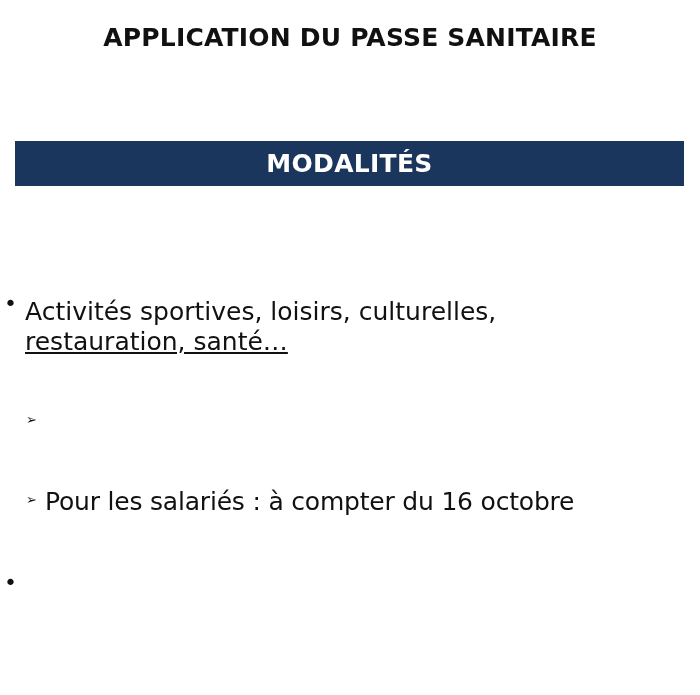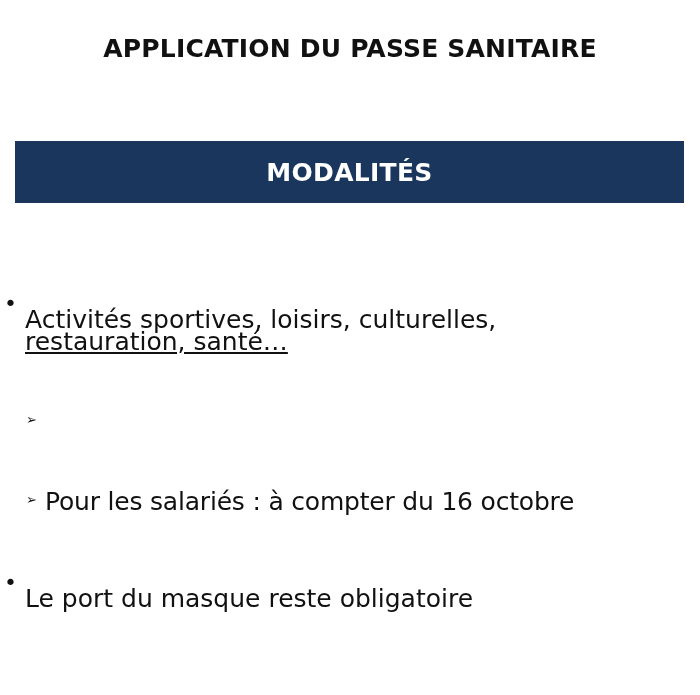--- a/index.html
+++ b/index.html
@@ -20,28 +20,27 @@
       top: 20px;
       left: 0;
       width: 700px;
       text-align: center;
       font-family: "DejaVu Sans", sans-serif;
       font-weight: bold;
       font-size: 25px;
       letter-spacing: 0.2px;
       line-height: 36px;
       color: #111111;
-      margin-top: 11px;
     }
     .banner {
       position: absolute;
       left: 15px;
       top: 141px;
       width: 669px;
-      height: 62px;
+      height: 45px;
       background: #1b365d;
       display: flex;
       align-items: center;
       justify-content: center;
     }
     .banner-text {
       font-family: "DejaVu Sans", sans-serif;
       font-weight: bold;
       font-size: 25px;
       color: #ffffff;
@@ -57,21 +56,21 @@
     }
     .bullet-dot {
       position: absolute;
       left: 4px;
       top: 0;
       font-size: 22px;
     }
     .bullet-text {
       position: absolute;
       left: 25px;
-      top: 16px;
+      top: 8px;
       white-space: nowrap;
     }
     .sub-marker {
       position: absolute;
       left: 26px;
       top: 2px;
       font-size: 13px;
       line-height: 30px;
     }
     .sub-text {
@@ -102,15 +101,14 @@
     <span class="sub-marker">➢</span>
   </div>
 
   <div class="bullet-block" style="top:483px; width:700px; height:38px;">
     <span class="sub-marker">➢</span>
     <span class="sub-text">Pour les salariés : à compter du 16 octobre</span>
   </div>
 
   <div class="bullet-block" style="top:564px; width:700px; height:38px;">
     <span class="bullet-dot">•</span>
-    <span class="bullet-text">Le port du masque reste obligatoire</span>
   </div>
 </div>
 
 </body></html>

